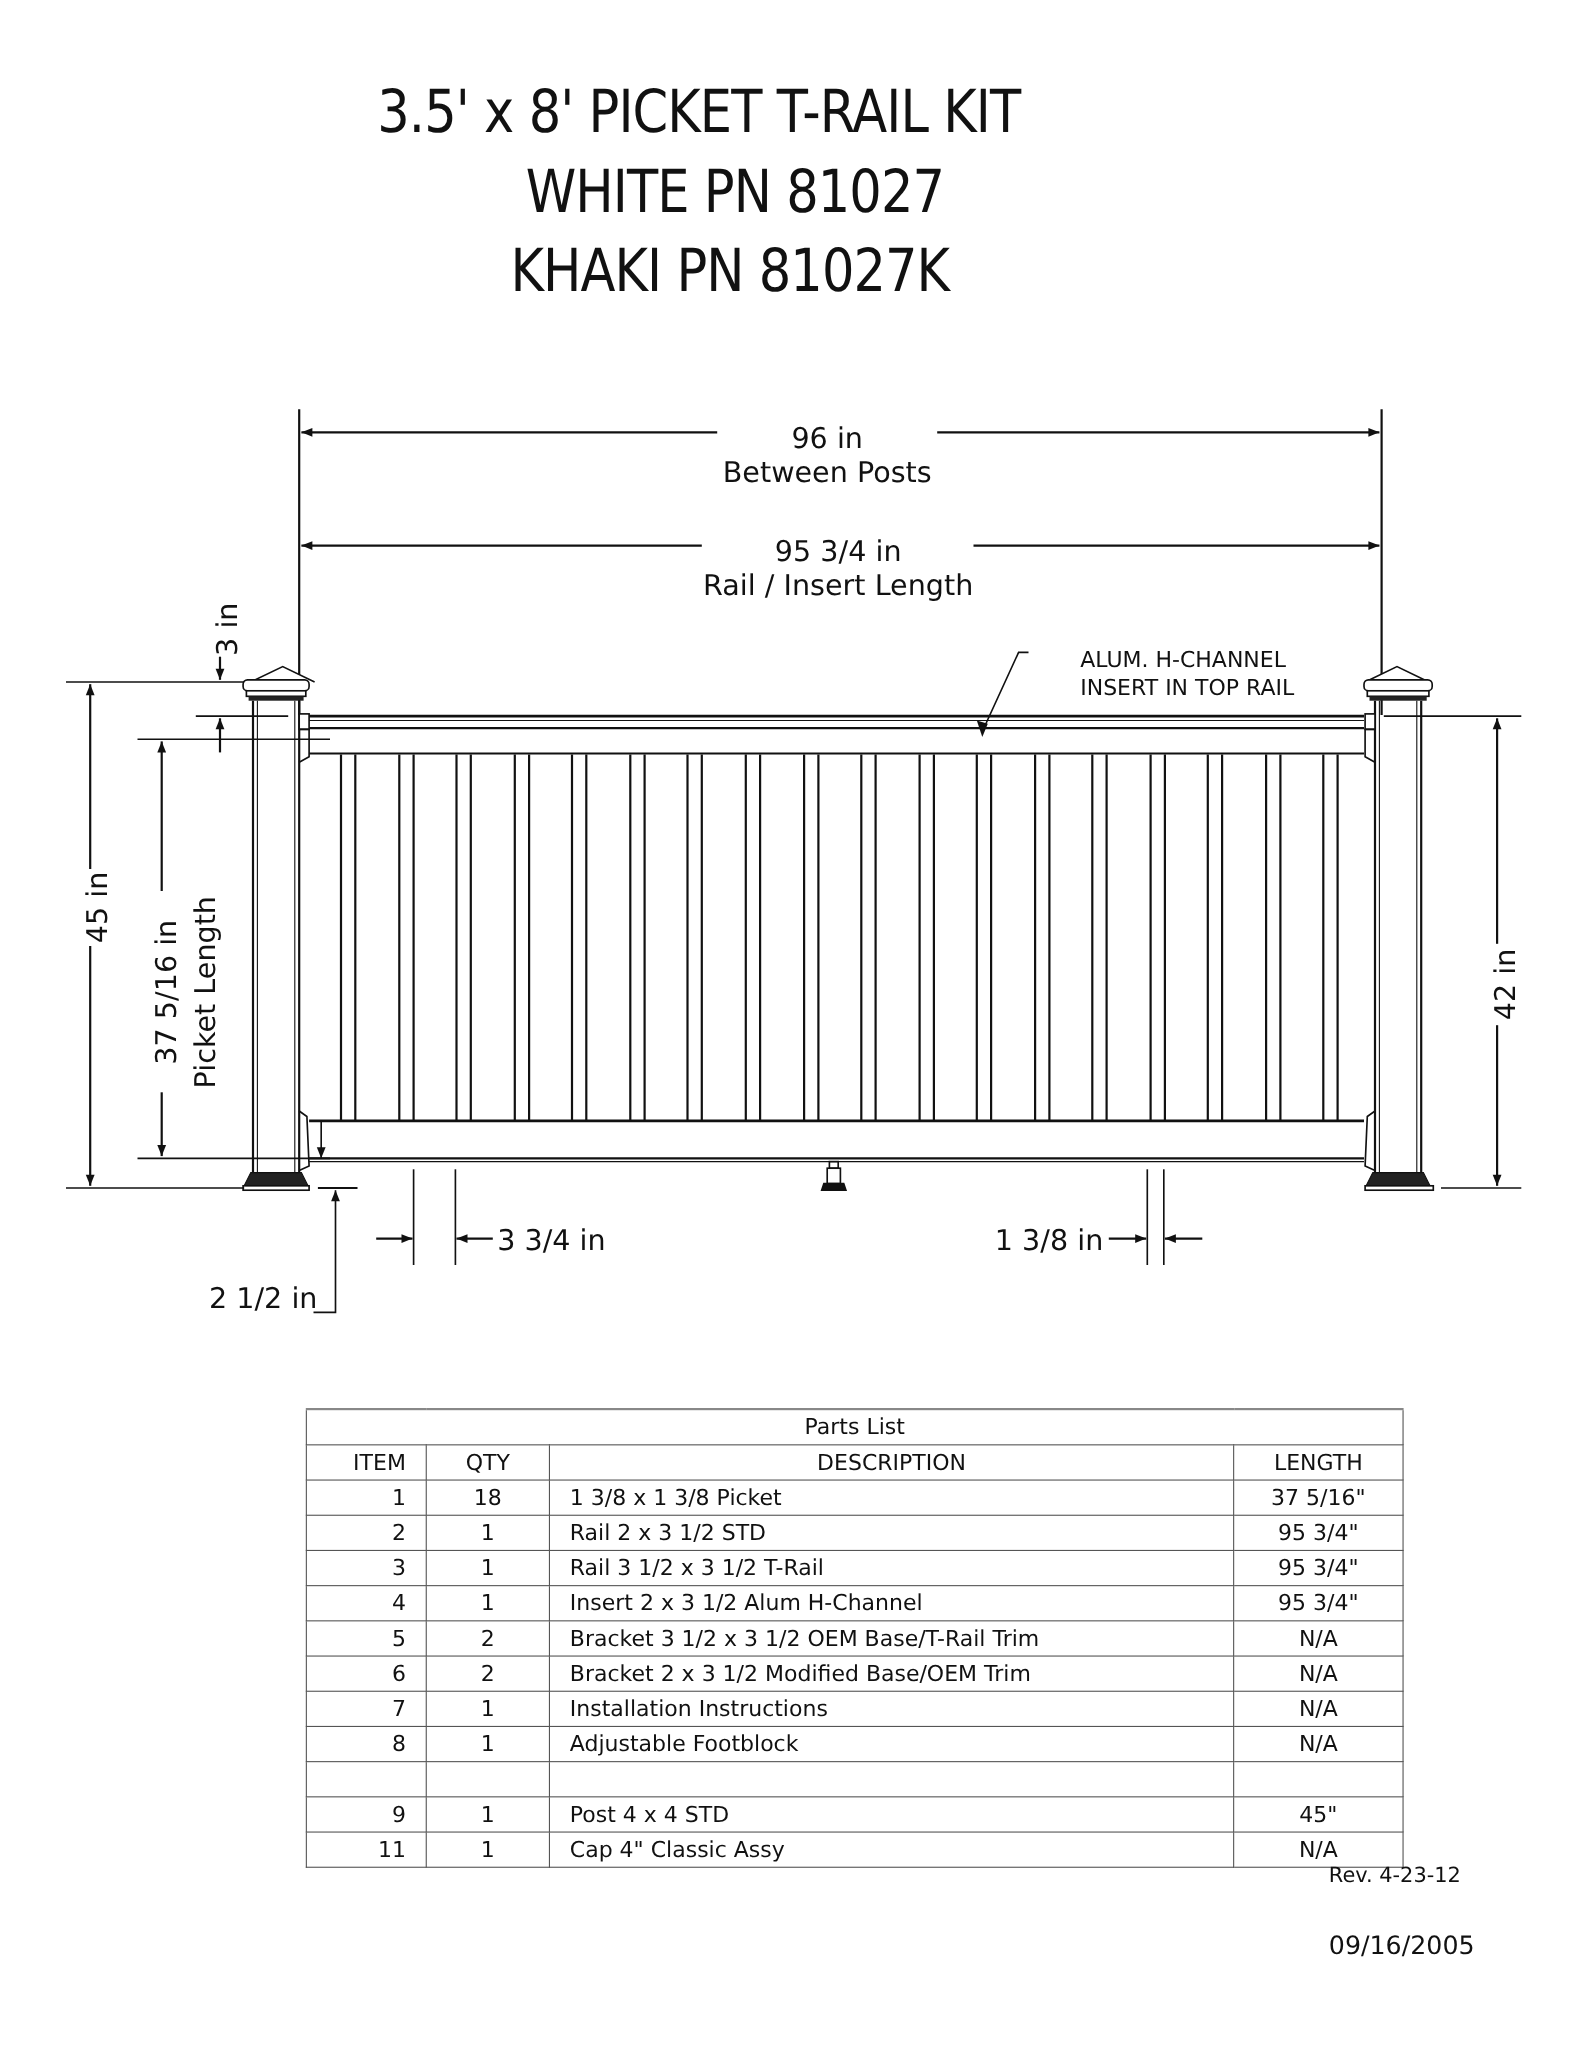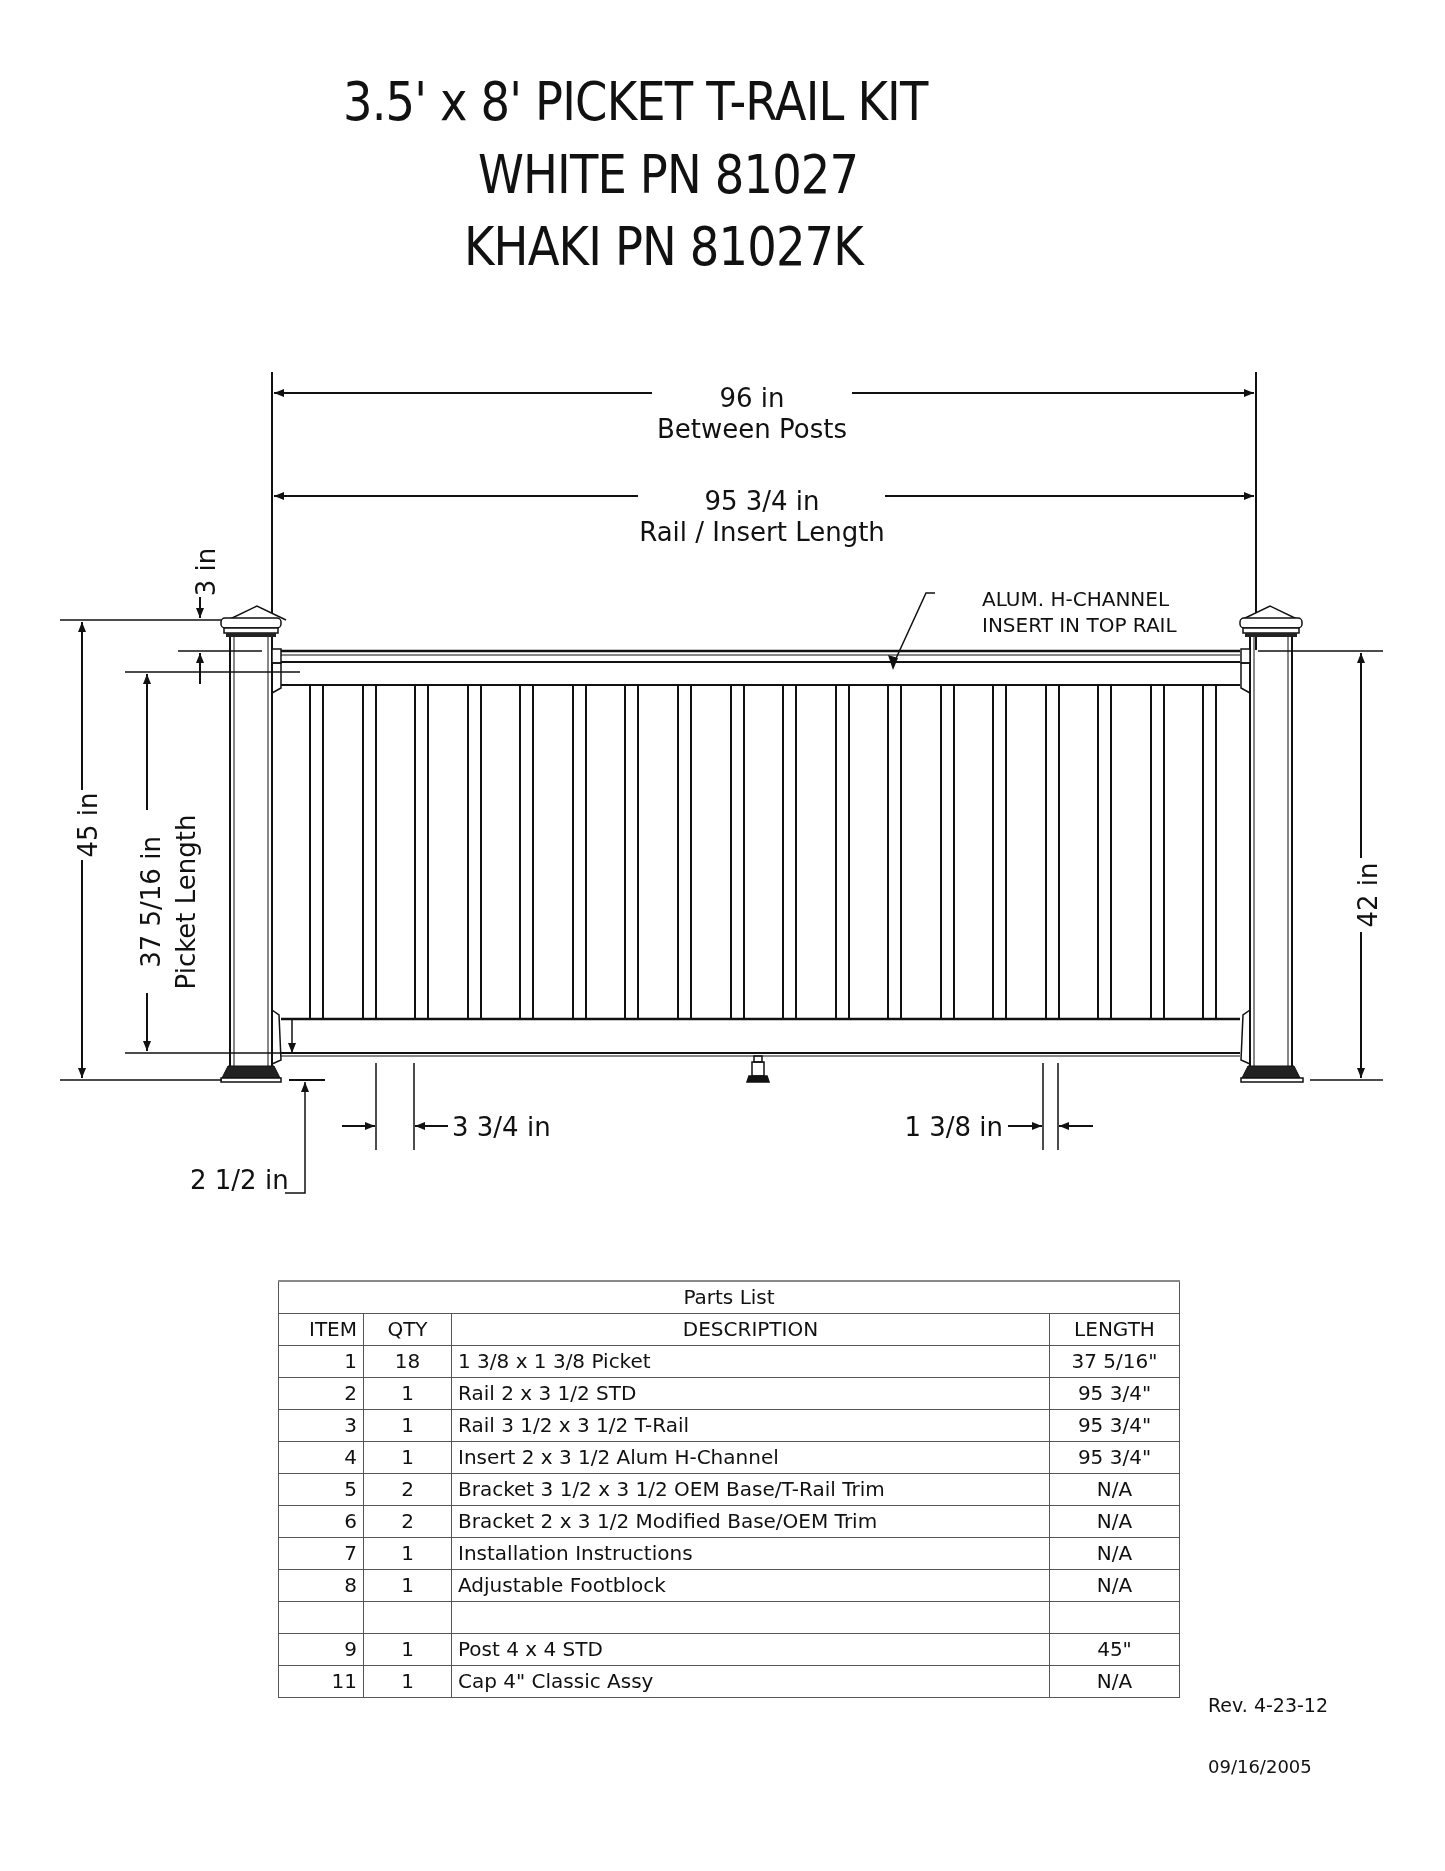--- a/index.html
+++ b/index.html
@@ -6,28 +6,28 @@
   body { width:1445px; height:1871px; position:relative; overflow:hidden;
          font-family:"DejaVu Sans", "Liberation Sans", sans-serif; color:#111; }
   .title-block { position:absolute; left:0; top:70px; width:1445px; }
   .title-line { position:absolute; white-space:nowrap; font-size:54px; letter-spacing:-1px;
                 font-family:"DejaVu Sans", sans-serif; transform:scaleX(0.86); transform-origin:left center; }
   #drawing { position:absolute; left:0; top:0; }
   .dimtxt { font-family:"DejaVu Sans", sans-serif; font-size:26px; fill:#111; }
   .dimtxt-s { font-family:"DejaVu Sans", sans-serif; font-size:20px; fill:#111; }
   table.parts { position:absolute; left:278px; top:1280px; border-collapse:collapse;
                 font-family:"DejaVu Sans", sans-serif; font-size:20px; }
-  table.parts td, table.parts th { border:1.5px solid #555; height:31px; padding:0 6px;
+  table.parts td, table.parts th { border:1.5px solid #555; height:31px; padding:0 18px;
                 font-weight:normal; line-height:31px; white-space:nowrap; }
   table.parts th.caption-cell { text-align:center; border-top:2px solid #888; }
   .c-item { width:72px; text-align:right;margin-left:24px; }
   .c-qty { width:75px; text-align:center; }
   .c-desc { width:585px; text-align:left; }
   .c-len { width:117px; text-align:center; }
-  .footer-date { position:absolute; left:1208px; top:1756px; font-size:18px; }
+  .footer-date { position:absolute; left:1208px; top:1756px; font-size:23px; }
   .footer-rev { position:absolute; left:1208px; top:1694px; font-size:19px; }
 </style>
 </head>
 <body>
 
 <div class="title-block">
   <div class="title-line" style="left:343px;top:0px;">3.5' x 8' PICKET T-RAIL KIT</div>
   <div class="title-line" style="left:478px;top:73px;">WHITE PN 81027</div>
   <div class="title-line" style="left:464px;top:145px;">KHAKI PN 81027K</div>
 </div>

